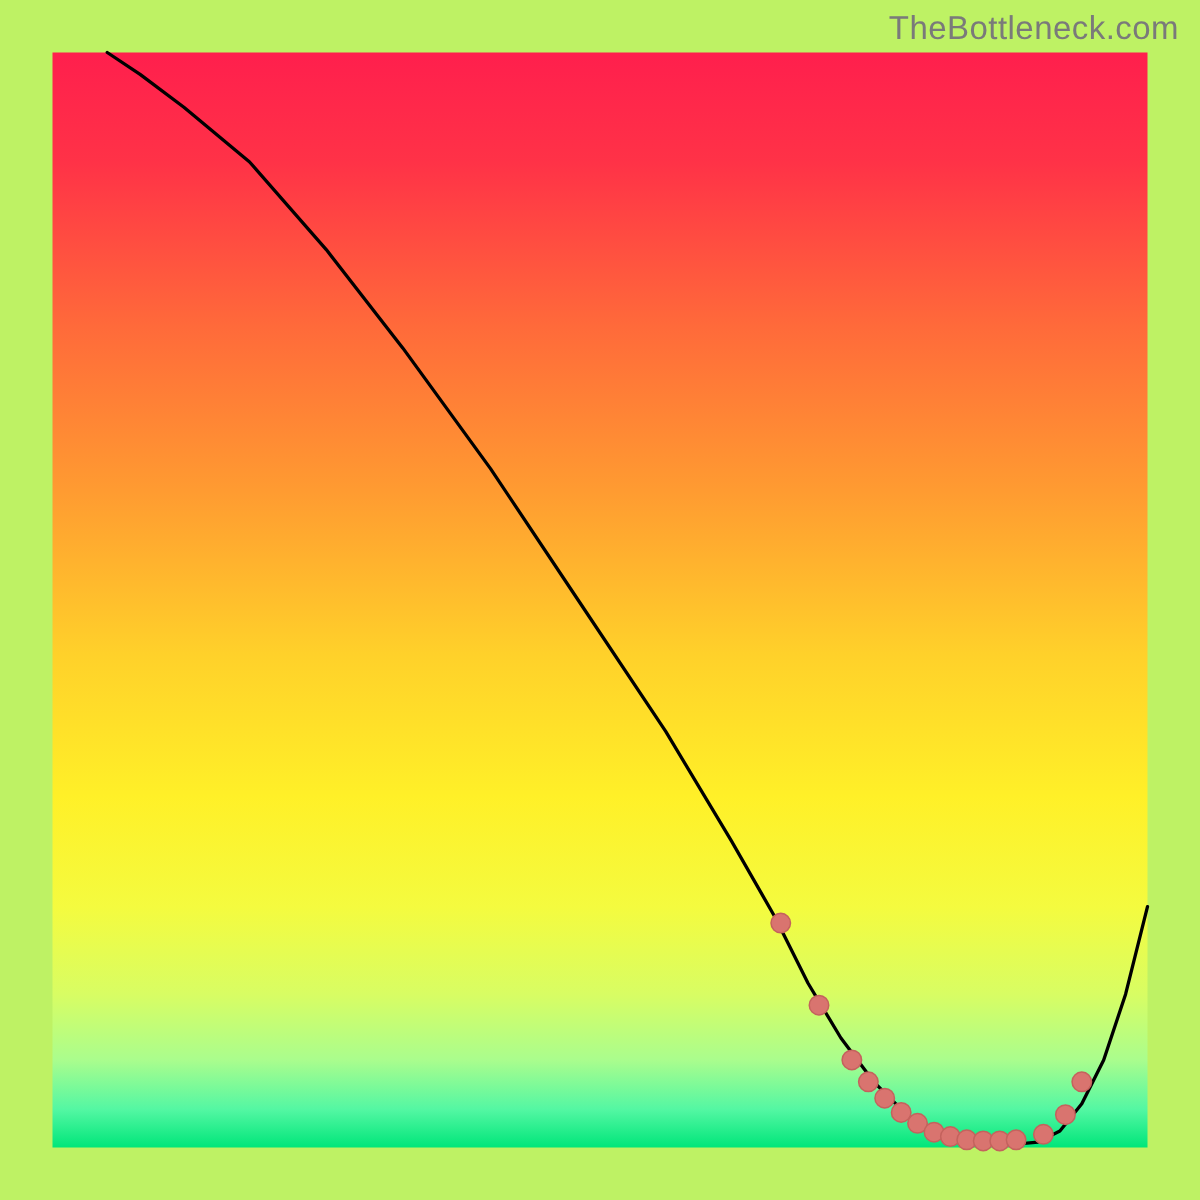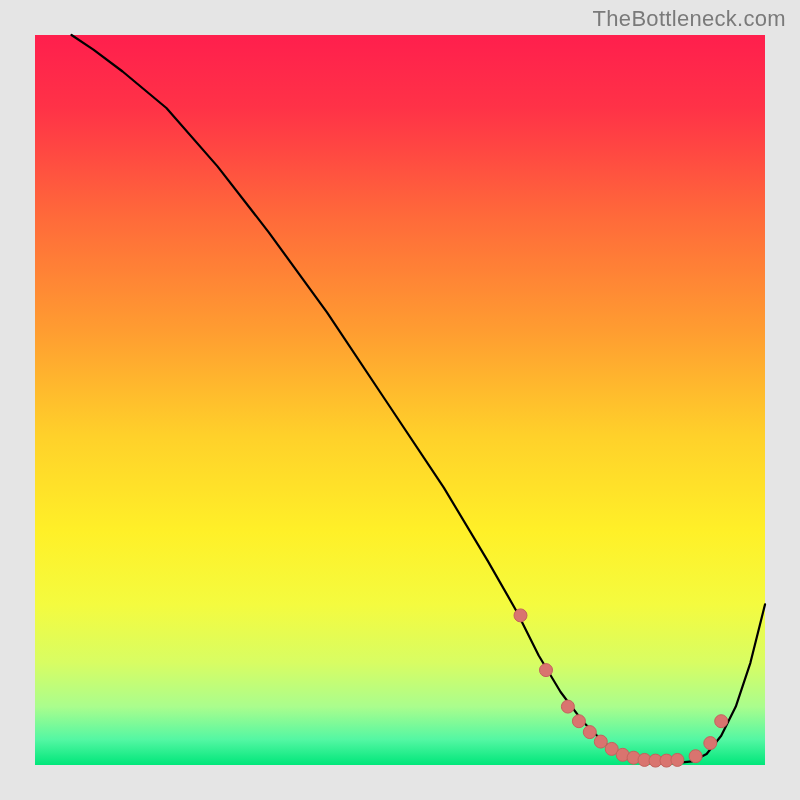--- a/index.html
+++ b/index.html
@@ -8,21 +8,21 @@
     width: 800px;
     height: 800px;
     background: #000000;
     font-family: Arial, Helvetica, sans-serif;
     overflow: hidden;
   }
   .frame {
     position: relative;
     width: 800px;
     height: 800px;
-    background: #e5e5e5;
+    background: #bef264;
   }
   .watermark {
     position: absolute;
     top: 6px;
     right: 14px;
     color: #7a7a7a;
     font-size: 22px;
     font-weight: 500;
     letter-spacing: 0.3px;
   }

